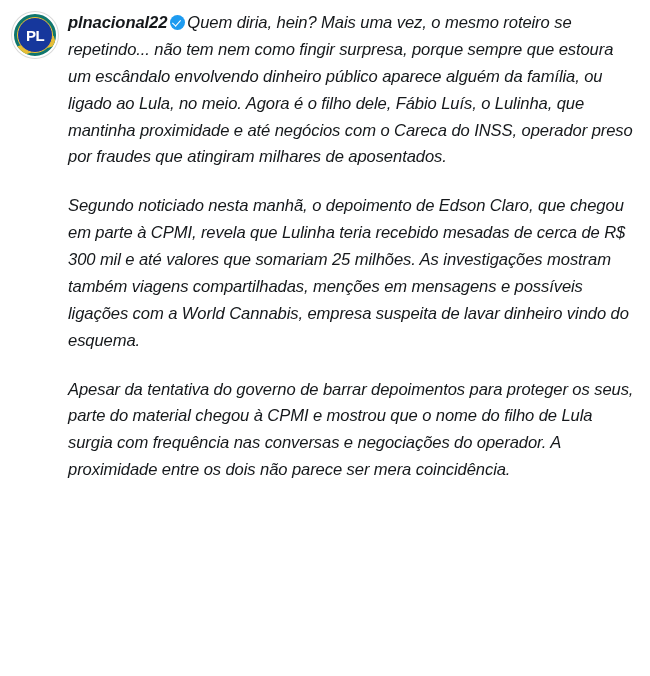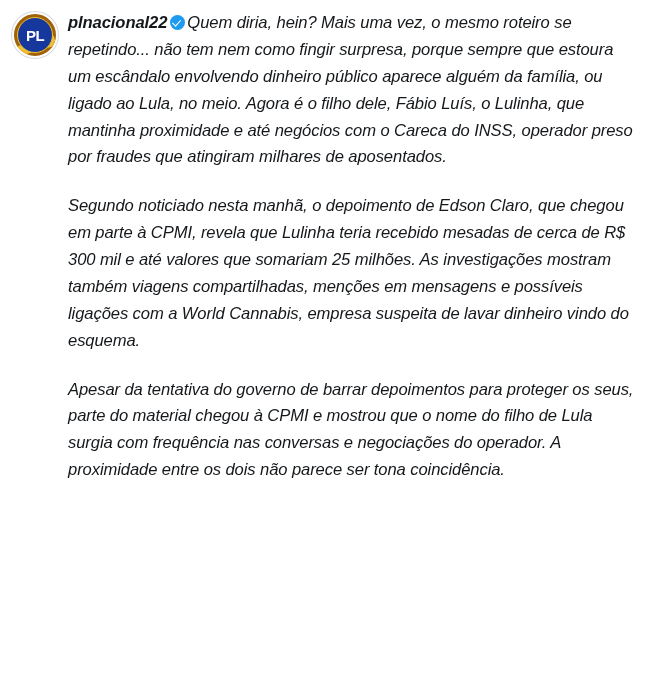--- a/index.html
+++ b/index.html
@@ -23,21 +23,21 @@
   }
   .post-body {
     display: flex;
     align-items: flex-start;
   }
   .avatar {
     flex: 0 0 auto;
     width: 42px;
     height: 42px;
     border-radius: 50%;
-    background: #a16207;
+    background: #0f766e;
     border: 2px solid #ffffff;
     box-shadow: 0 0 0 1px #d9d9d9;
     position: relative;
     margin-top: 2px;
     margin-right: 10px;
     overflow: hidden;
   }
   .avatar .avatar-inner {
     position: absolute;
     left: 3px;
@@ -127,19 +127,19 @@
       <div class="avatar-inner"></div>
       <div class="avatar-text">PL</div>
     </div>
 
     <div class="content">
       <div class="text-block">
         <p class="para"><span class="username">plnacional22</span><span class="verified-badge"></span><span>Quem diria, hein? Mais uma vez, o mesmo roteiro se repetindo... não tem nem como fingir surpresa, porque sempre que estoura um escândalo envolvendo dinheiro público aparece alguém da família, ou ligado ao Lula, no meio. Agora é o filho dele, Fábio Luís, o Lulinha, que mantinha proximidade e até negócios com o Careca do INSS, operador preso por fraudes que atingiram milhares de aposentados.</span></p>
         <div class="para-gap"></div>
         <p class="para">Segundo noticiado nesta manhã, o depoimento de Edson Claro, que chegou em parte à CPMI, revela que Lulinha teria recebido mesadas de cerca de R$ 300 mil e até valores que somariam 25 milhões. As investigações mostram também viagens compartilhadas, menções em mensagens e possíveis ligações com a World Cannabis, empresa suspeita de lavar dinheiro vindo do esquema.</p>
         <div class="para-gap"></div>
-        <p class="para">Apesar da tentativa do governo de barrar depoimentos para proteger os seus, parte do material chegou à CPMI e mostrou que o nome do filho de Lula surgia com frequência nas conversas e negociações do operador. A proximidade entre os dois não parece ser tona coincidência.</p>
+        <p class="para">Apesar da tentativa do governo de barrar depoimentos para proteger os seus, parte do material chegou à CPMI e mostrou que o nome do filho de Lula surgia com frequência nas conversas e negociações do operador. A proximidade entre os dois não parece ser mera coincidência.</p>
         <div class="para-gap"></div>
       </div>
     </div>
 
   </div>
 </div>
 
 </body></html>

